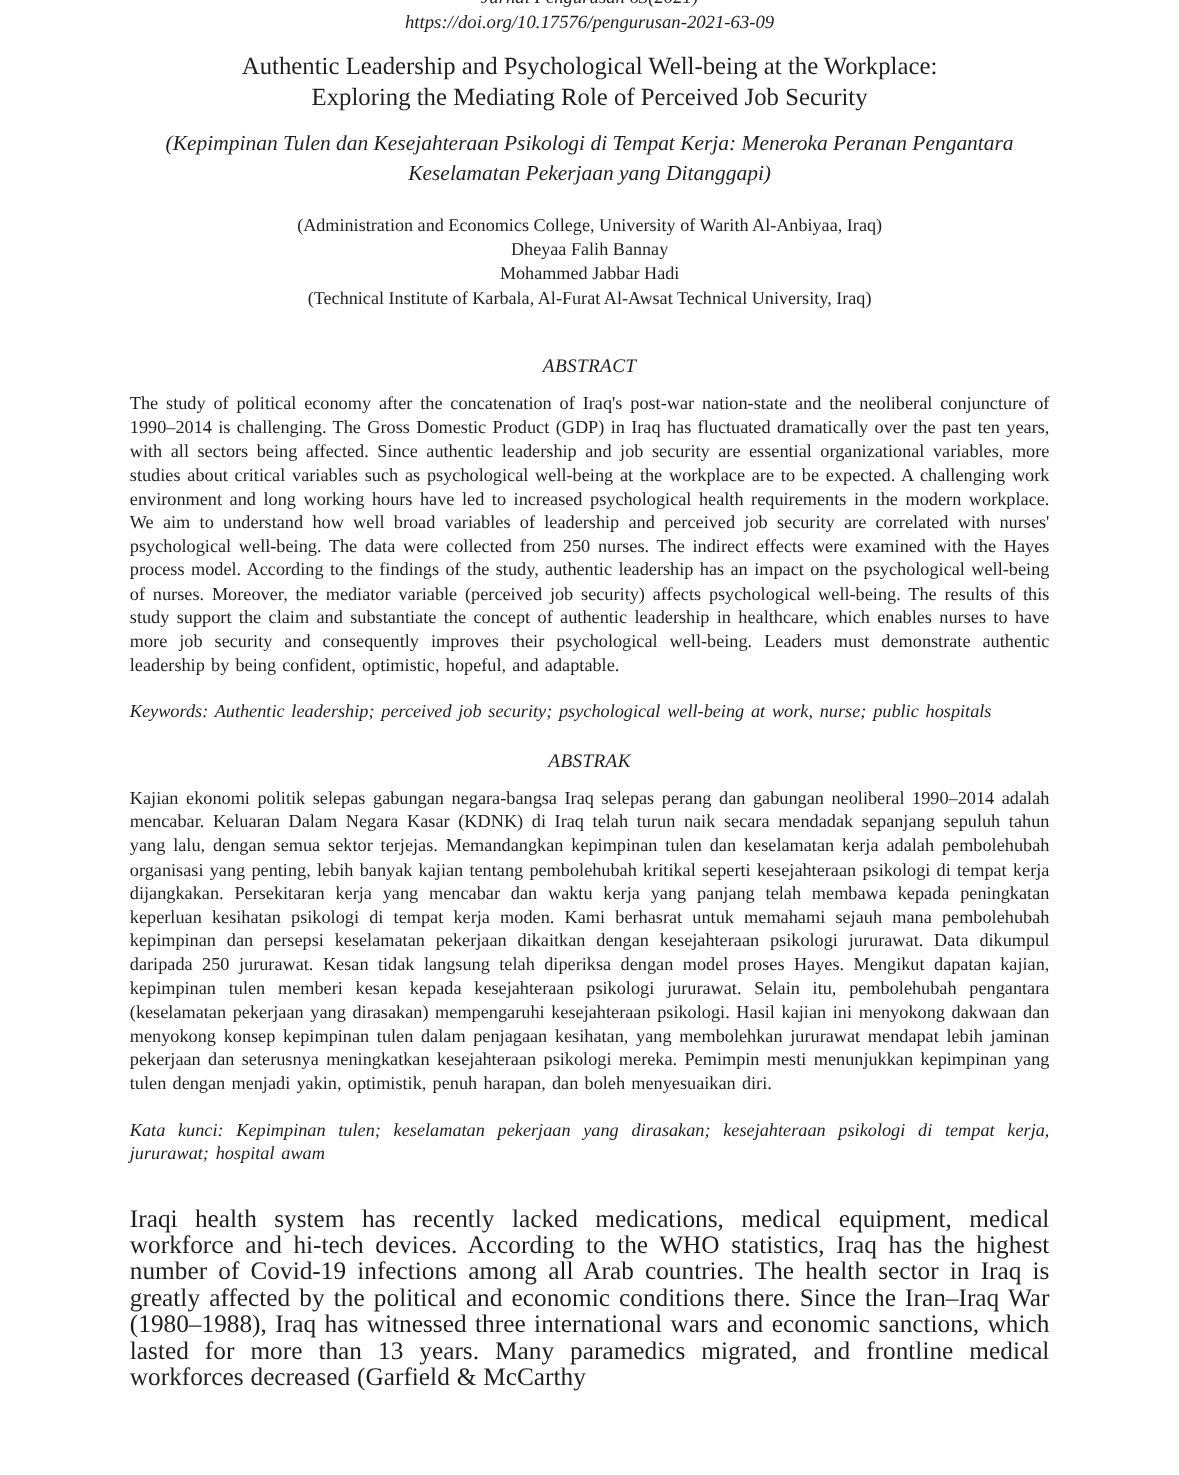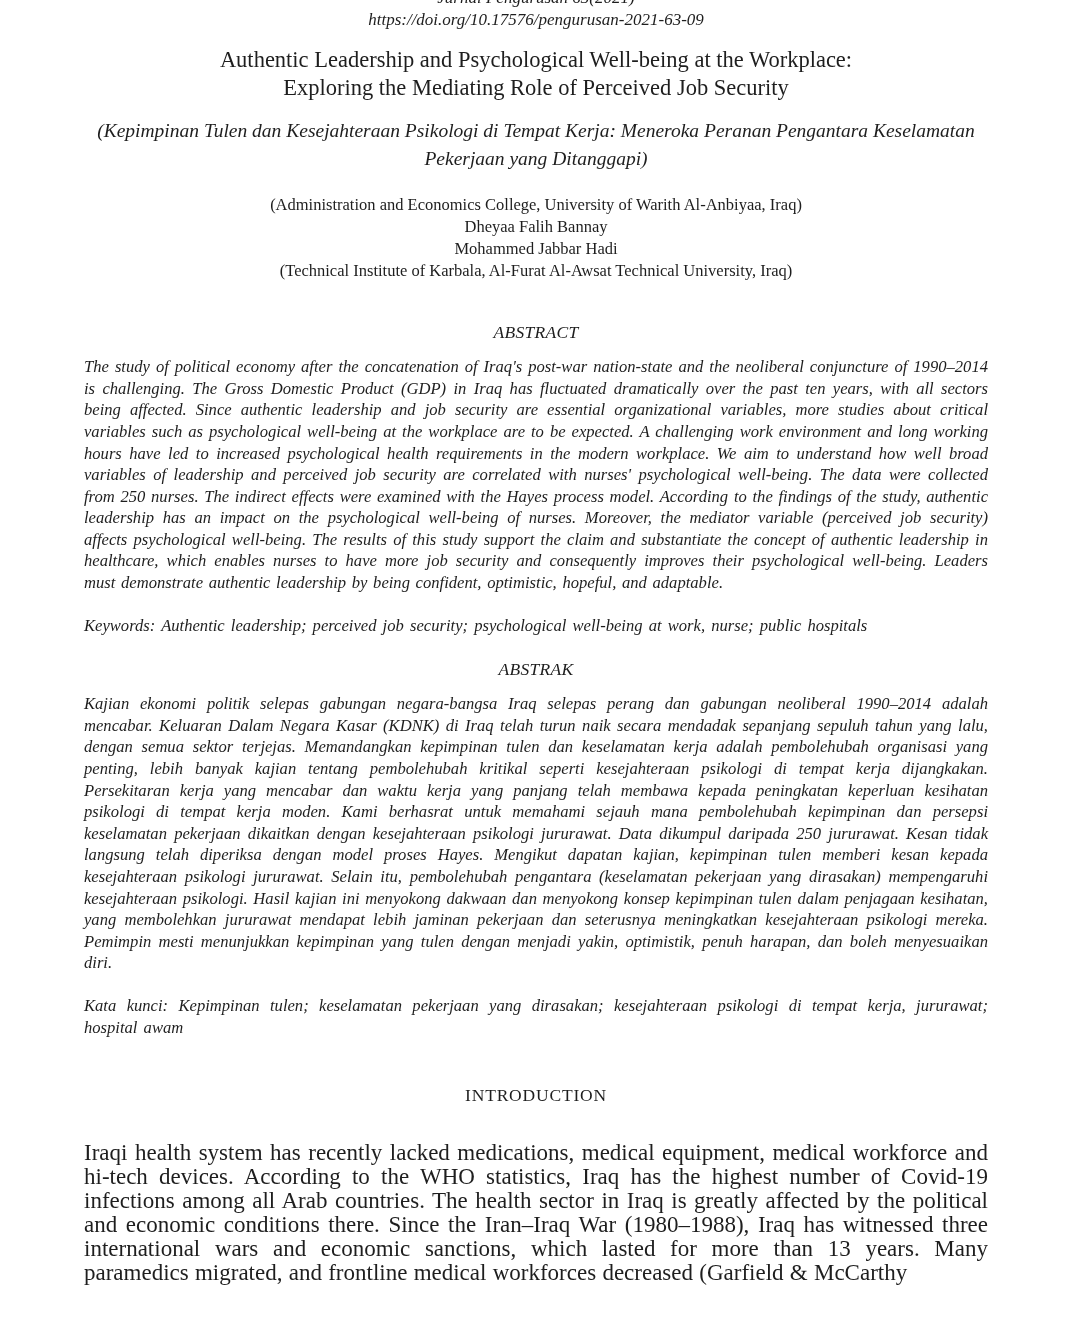--- a/index.html
+++ b/index.html
@@ -7,21 +7,21 @@
     padding: 0;
     background: #ffffff;
   }
   .page {
     position: relative;
     width: 1072px;
     height: 1341px;
     margin: 0 auto;
     background: #ffffff;
     box-sizing: border-box;
-    padding: 0 84px;
+    padding: 0 118px;
     overflow: hidden;
     font-family: "Liberation Serif", "DejaVu Serif", serif;
     color: #1e1e1e;
   }
   
   .clip-line {
     height: 9px;
     overflow: hidden;
   }
   .clip-line .inner {
@@ -63,21 +63,20 @@
     margin-top: 40px;
     text-align: center;
     font-style: italic;
     font-size: 17.5px;
     line-height: 20px;
     letter-spacing: 0.3px;
   }
   .abstract-body {
     margin-top: 14px;
     text-align: justify;
-    font-style: italic;
     font-size: 16.6px;
     line-height: 21.6px;
     word-spacing: 1.5px;
   }
   .keywords {
     margin-top: 21px;
     text-align: justify;
     font-style: italic;
     font-size: 16.6px;
     line-height: 21.6px;
@@ -132,17 +131,16 @@
   <p class="abstract-body">The study of political economy after the concatenation of Iraq's post-war nation-state and the neoliberal conjuncture of 1990–2014 is challenging. The Gross Domestic Product (GDP) in Iraq has fluctuated dramatically over the past ten years, with all sectors being affected. Since authentic leadership and job security are essential organizational variables, more studies about critical variables such as psychological well-being at the workplace are to be expected. A challenging work environment and long working hours have led to increased psychological health requirements in the modern workplace. We aim to understand how well broad variables of leadership and perceived job security are correlated with nurses' psychological well-being. The data were collected from 250 nurses. The indirect effects were examined with the Hayes process model. According to the findings of the study, authentic leadership has an impact on the psychological well-being of nurses. Moreover, the mediator variable (perceived job security) affects psychological well-being. The results of this study support the claim and substantiate the concept of authentic leadership in healthcare, which enables nurses to have more job security and consequently improves their psychological well-being. Leaders must demonstrate authentic leadership by being confident, optimistic, hopeful, and adaptable.</p>
 
   <p class="keywords">Keywords: Authentic leadership; perceived job security; psychological well-being at work, nurse; public hospitals</p>
 
   <div class="section-heading-italic abstrak-heading">ABSTRAK</div>
 
   <p class="abstract-body">Kajian ekonomi politik selepas gabungan negara-bangsa Iraq selepas perang dan gabungan neoliberal 1990–2014 adalah mencabar. Keluaran Dalam Negara Kasar (KDNK) di Iraq telah turun naik secara mendadak sepanjang sepuluh tahun yang lalu, dengan semua sektor terjejas. Memandangkan kepimpinan tulen dan keselamatan kerja adalah pembolehubah organisasi yang penting, lebih banyak kajian tentang pembolehubah kritikal seperti kesejahteraan psikologi di tempat kerja dijangkakan. Persekitaran kerja yang mencabar dan waktu kerja yang panjang telah membawa kepada peningkatan keperluan kesihatan psikologi di tempat kerja moden. Kami berhasrat untuk memahami sejauh mana pembolehubah kepimpinan dan persepsi keselamatan pekerjaan dikaitkan dengan kesejahteraan psikologi jururawat. Data dikumpul daripada 250 jururawat. Kesan tidak langsung telah diperiksa dengan model proses Hayes. Mengikut dapatan kajian, kepimpinan tulen memberi kesan kepada kesejahteraan psikologi jururawat. Selain itu, pembolehubah pengantara (keselamatan pekerjaan yang dirasakan) mempengaruhi kesejahteraan psikologi. Hasil kajian ini menyokong dakwaan dan menyokong konsep kepimpinan tulen dalam penjagaan kesihatan, yang membolehkan jururawat mendapat lebih jaminan pekerjaan dan seterusnya meningkatkan kesejahteraan psikologi mereka. Pemimpin mesti menunjukkan kepimpinan yang tulen dengan menjadi yakin, optimistik, penuh harapan, dan boleh menyesuaikan diri.</p>
 
   <p class="keywords">Kata kunci: Kepimpinan tulen; keselamatan pekerjaan yang dirasakan; kesejahteraan psikologi di tempat kerja, jururawat; hospital awam</p>
 
-  <div class="section-heading-plain">INTRODUCTION</div>
 
   <p class="intro-body">Iraqi health system has recently lacked medications, medical equipment, medical workforce and hi-tech devices. According to the WHO statistics, Iraq has the highest number of Covid-19 infections among all Arab countries. The health sector in Iraq is greatly affected by the political and economic conditions there. Since the Iran–Iraq War (1980–1988), Iraq has witnessed three international wars and economic sanctions, which lasted for more than 13 years. Many paramedics migrated, and frontline medical workforces decreased (Garfield &amp; McCarthy</p>
 
 </div>
 
 </body></html>

